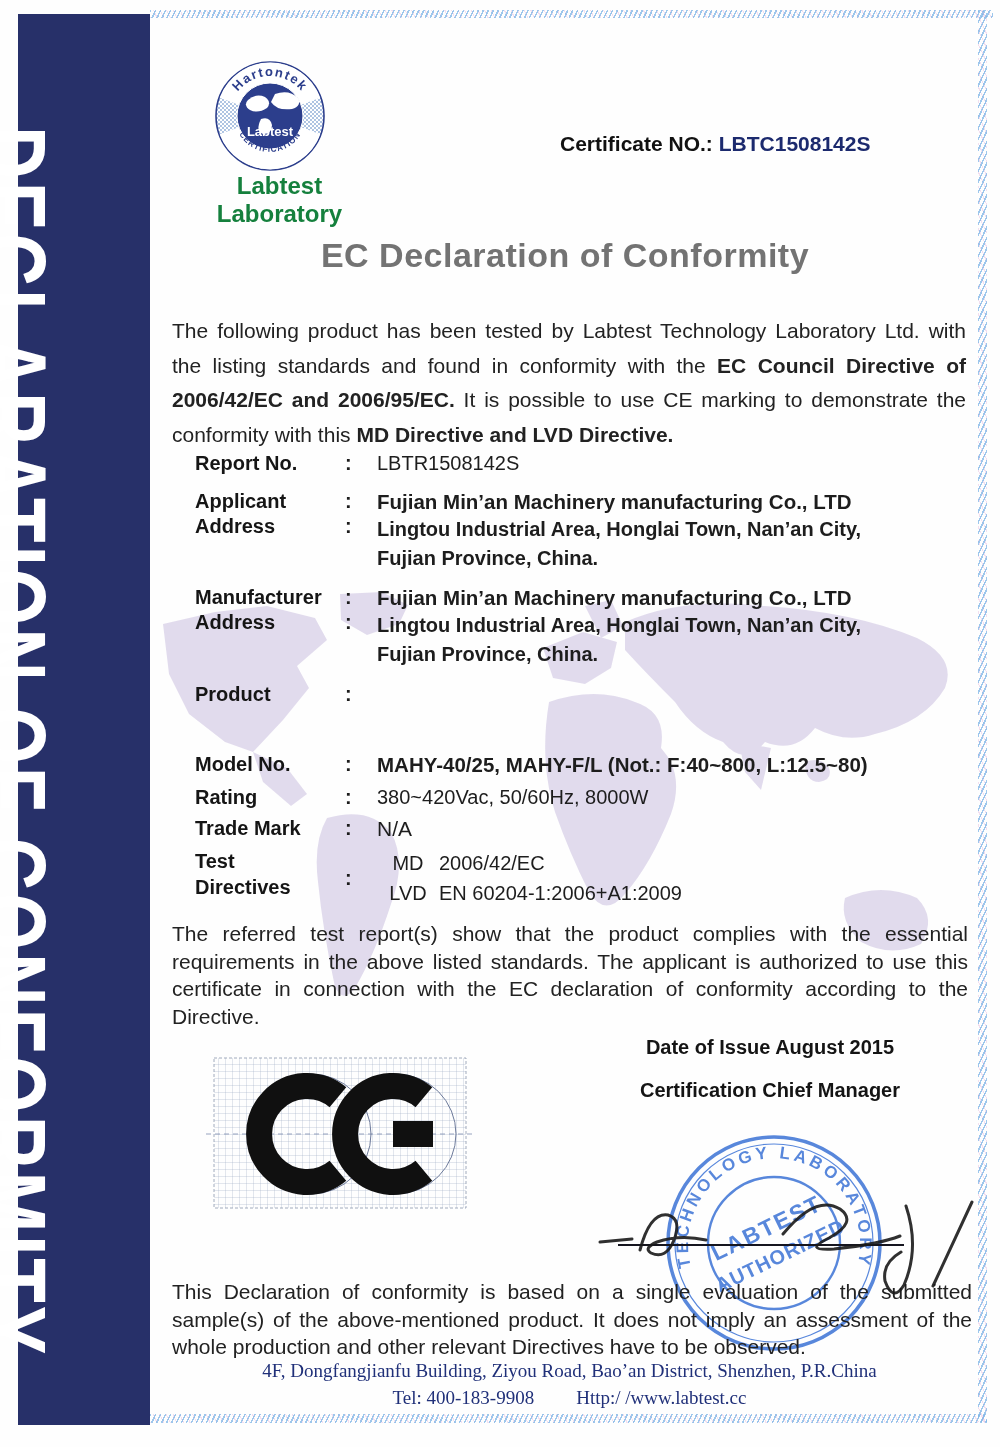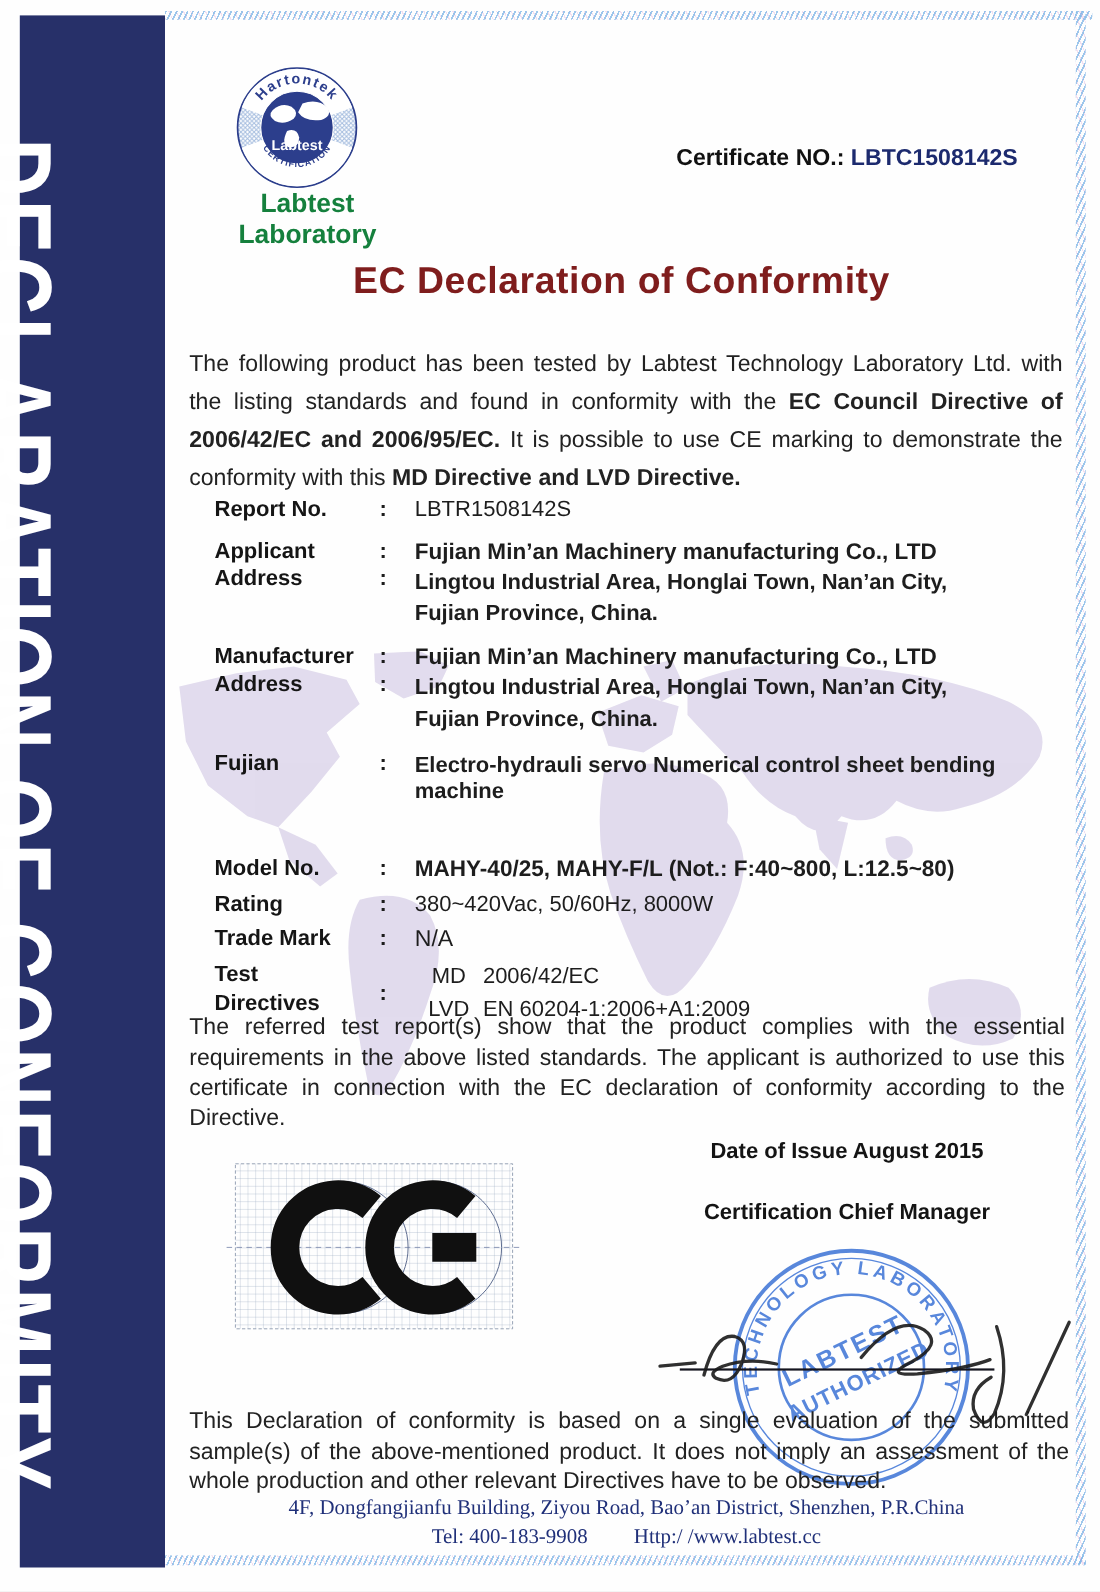--- a/index.html
+++ b/index.html
@@ -29,24 +29,24 @@
 
   .layer{position:absolute;z-index:1;}
 
   
   .map{left:155px;top:592px;width:835px;height:425px;z-index:0;}
 
   
   .logo-svg{left:203px;top:56px;width:136px;height:122px;}
   .logo-caption{left:177px;top:172px;width:205px;text-align:center;font-size:24px;font-weight:bold;color:#15803d;}
 
-  .cert-no{left:560px;top:132px;width:420px;text-align:center;font-size:21px;font-weight:bold;color:#111;}
+  .cert-no{left:560px;top:132px;width:420px;font-size:21px;font-weight:bold;color:#111;}
   .cert-no .val{color:#1c2a6e;}
 
-  .doc-title{left:160px;top:236px;width:810px;text-align:center;font-size:34px;font-weight:bold;color:#7f1d1d;letter-spacing:.5px;}
+  .doc-title{left:160px;top:236px;width:810px;text-align:center;font-size:34px;font-weight:bold;color:#737373;letter-spacing:.5px;}
 
   .para{font-size:21px;line-height:34.5px;text-align:justify;color:#222;}
   .intro{left:172px;top:314px;width:794px;}
   .para2{left:172px;top:920px;width:796px;line-height:27.5px;}
   .para3{left:172px;top:1278px;width:800px;line-height:27.5px;}
 
   .fields{left:195px;top:452px;width:778px;}
   .frow{display:grid;grid-template-columns:150px 32px 1fr;align-items:start;}
   .frow .lab{font-weight:bold;font-size:20px;color:#151515;}
   .frow .col{font-weight:bold;font-size:20px;text-align:left;}
@@ -57,21 +57,21 @@
   .tests-vals{font-size:20px;line-height:30px;}
   .tests-vals .k{display:inline-block;width:62px;text-align:center;}
   .lab2{line-height:26px;}
   .col-mid{align-self:center;}
 
   .mb15{margin-bottom:15px;} .mb13{margin-bottom:13px;} .mb14{margin-bottom:14px;}
   .mb17{margin-bottom:17px;} .mb9{margin-bottom:9px;margin-top:47px;} .mb8{margin-bottom:8px;}
   .mb7{margin-bottom:7px;} .mb1{margin-bottom:1px;}
 
   .issue{left:580px;top:1036px;width:380px;text-align:center;font-weight:bold;font-size:20px;color:#141414;}
-  .issue .l2{margin-top:32px;}
+  .issue .l2{margin-top:20px;}
 
   .ce-svg{left:204px;top:1050px;width:272px;height:166px;}
   .stamp-svg{left:659px;top:1128px;width:230px;height:230px;opacity:.92;z-index:1;}
   .sig-line{left:618px;top:1244px;width:286px;border-top:2px solid #15151f;height:0;z-index:2;}
   .sig-svg{left:588px;top:1188px;width:400px;height:125px;z-index:3;}
 
   .footer{left:172px;top:1360px;width:795px;text-align:center;font-family:"Liberation Serif",serif;font-size:19px;color:#203079;}
   .footer .line2{margin-top:5px;}
   .footer .gap{display:inline-block;width:42px;}
 </style>
@@ -177,23 +177,22 @@
     <div class="frow mb14">
       <span class="lab">Address</span>
       <span class="col">:</span>
       <span class="val addr">
         <span>Lingtou Industrial Area, Honglai Town, Nan’an City,</span><br>
         <span>Fujian Province, China.</span>
       </span>
     </div>
 
     <div class="frow mb17">
-      <span class="lab">Fujian</span>
-      <span class="col">:</span>
-      <span class="val product-val">Electro-hydrauli servo Numerical control sheet bending machine</span>
+      <span class="lab">Product</span>
+      <span class="col">:</span>
     </div>
 
     <div class="frow mb9">
       <span class="lab">Model No.</span>
       <span class="col">:</span>
       <span class="val bold">MAHY-40/25, MAHY-F/L (Not.: F:40~800, L:12.5~80)</span>
     </div>
 
     <div class="frow mb8">
       <span class="lab">Rating</span>

